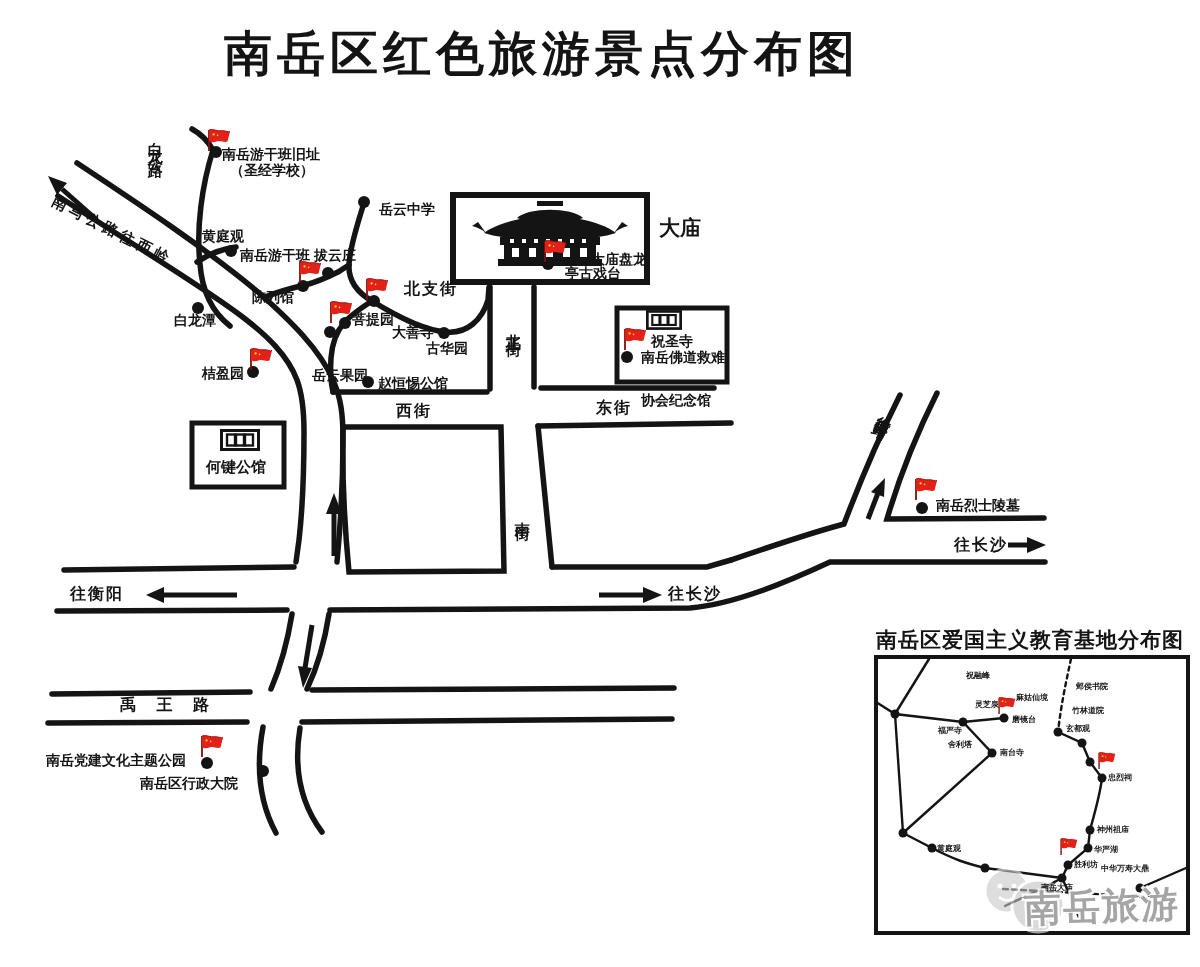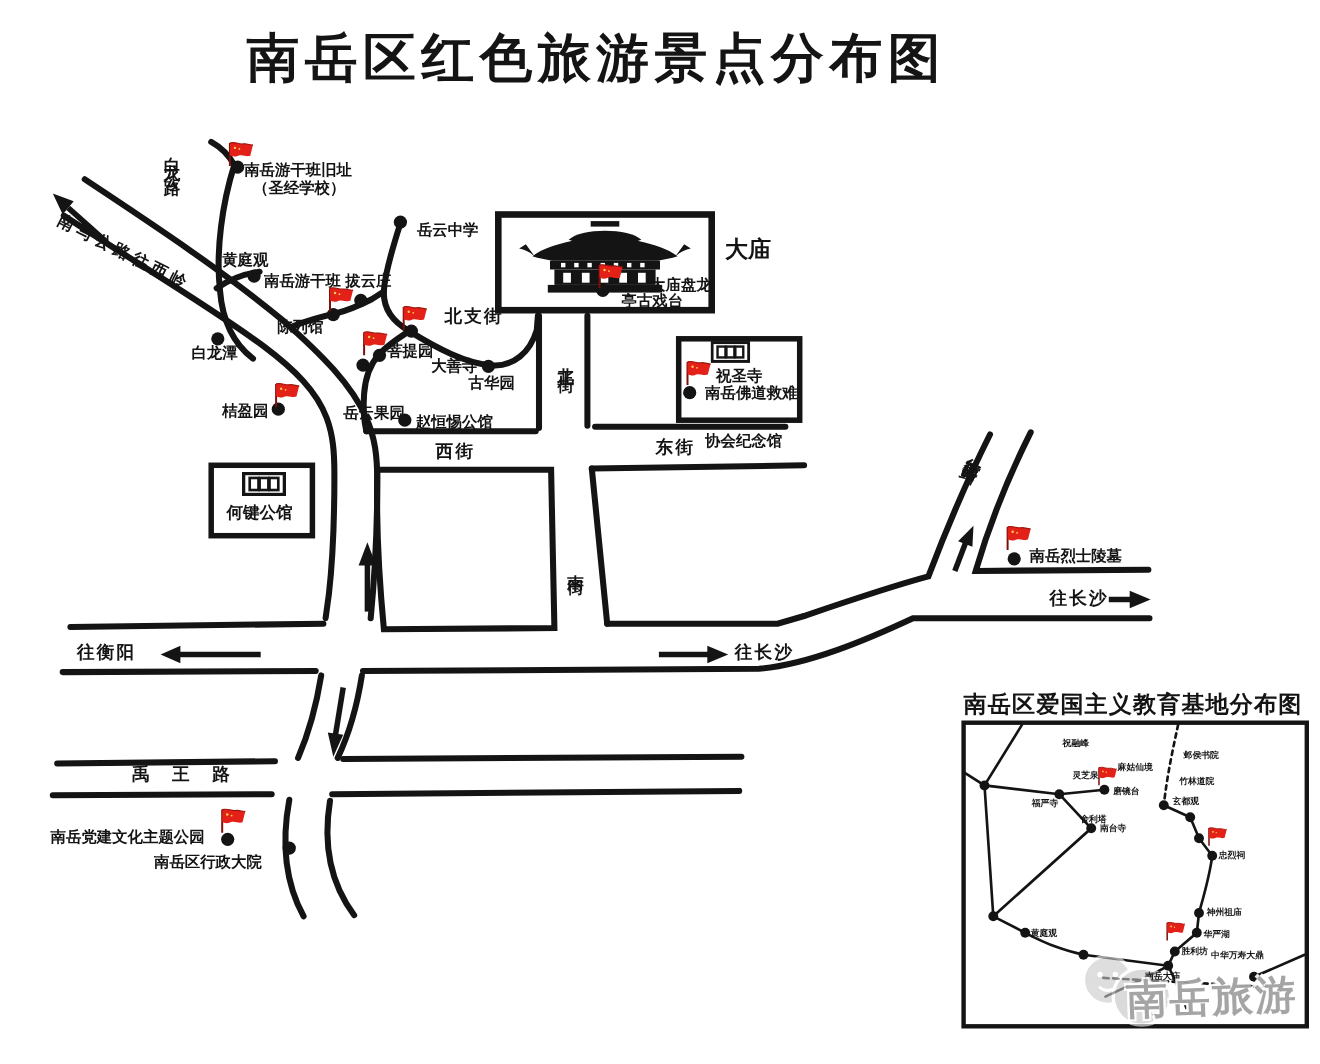--- a/index.html
+++ b/index.html
@@ -270,21 +270,21 @@
 
 <div class="lbl inset-title" style="left:876px;top:628px;">南岳区爱国主义教育基地分布图</div>
 <div class="lbl ins" style="left:966px;top:671px;">祝融峰</div>
 <div class="lbl ins" style="left:975px;top:700px;">灵芝泉</div>
 <div class="lbl ins" style="left:1036px;top:682px;margin-left:40px;">邺侯书院</div>
 <div class="lbl ins" style="left:1016px;top:693px;">麻姑仙境</div>
 <div class="lbl ins" style="left:1072px;top:706px;">竹林道院</div>
 <div class="lbl ins" style="left:1066px;top:724px;">玄都观</div>
 <div class="lbl ins" style="left:1012px;top:715px;">磨镜台</div>
 <div class="lbl ins" style="left:938px;top:726px;">福严寺</div>
-<div class="lbl ins" style="left:948px;top:740px;margin-left:34px;">舍利塔</div>
+<div class="lbl ins" style="left:948px;top:740px;">舍利塔</div>
 <div class="lbl ins" style="left:1000px;top:748px;">南台寺</div>
 <div class="lbl ins" style="left:1108px;top:773px;">忠烈祠</div>
 <div class="lbl ins" style="left:1097px;top:825px;">神州祖庙</div>
 <div class="lbl ins" style="left:1094px;top:845px;">华严湖</div>
 <div class="lbl ins" style="left:1074px;top:860px;">胜利坊</div>
 <div class="lbl ins" style="left:1101px;top:864px;">中华万寿大鼎</div>
 <div class="lbl ins" style="left:1041px;top:883px;">南岳大庙</div>
 <div class="lbl ins" style="left:1145px;top:893px;">祝圣寺</div>
 <div class="lbl ins" style="left:937px;top:844px;">黄庭观</div>
 

